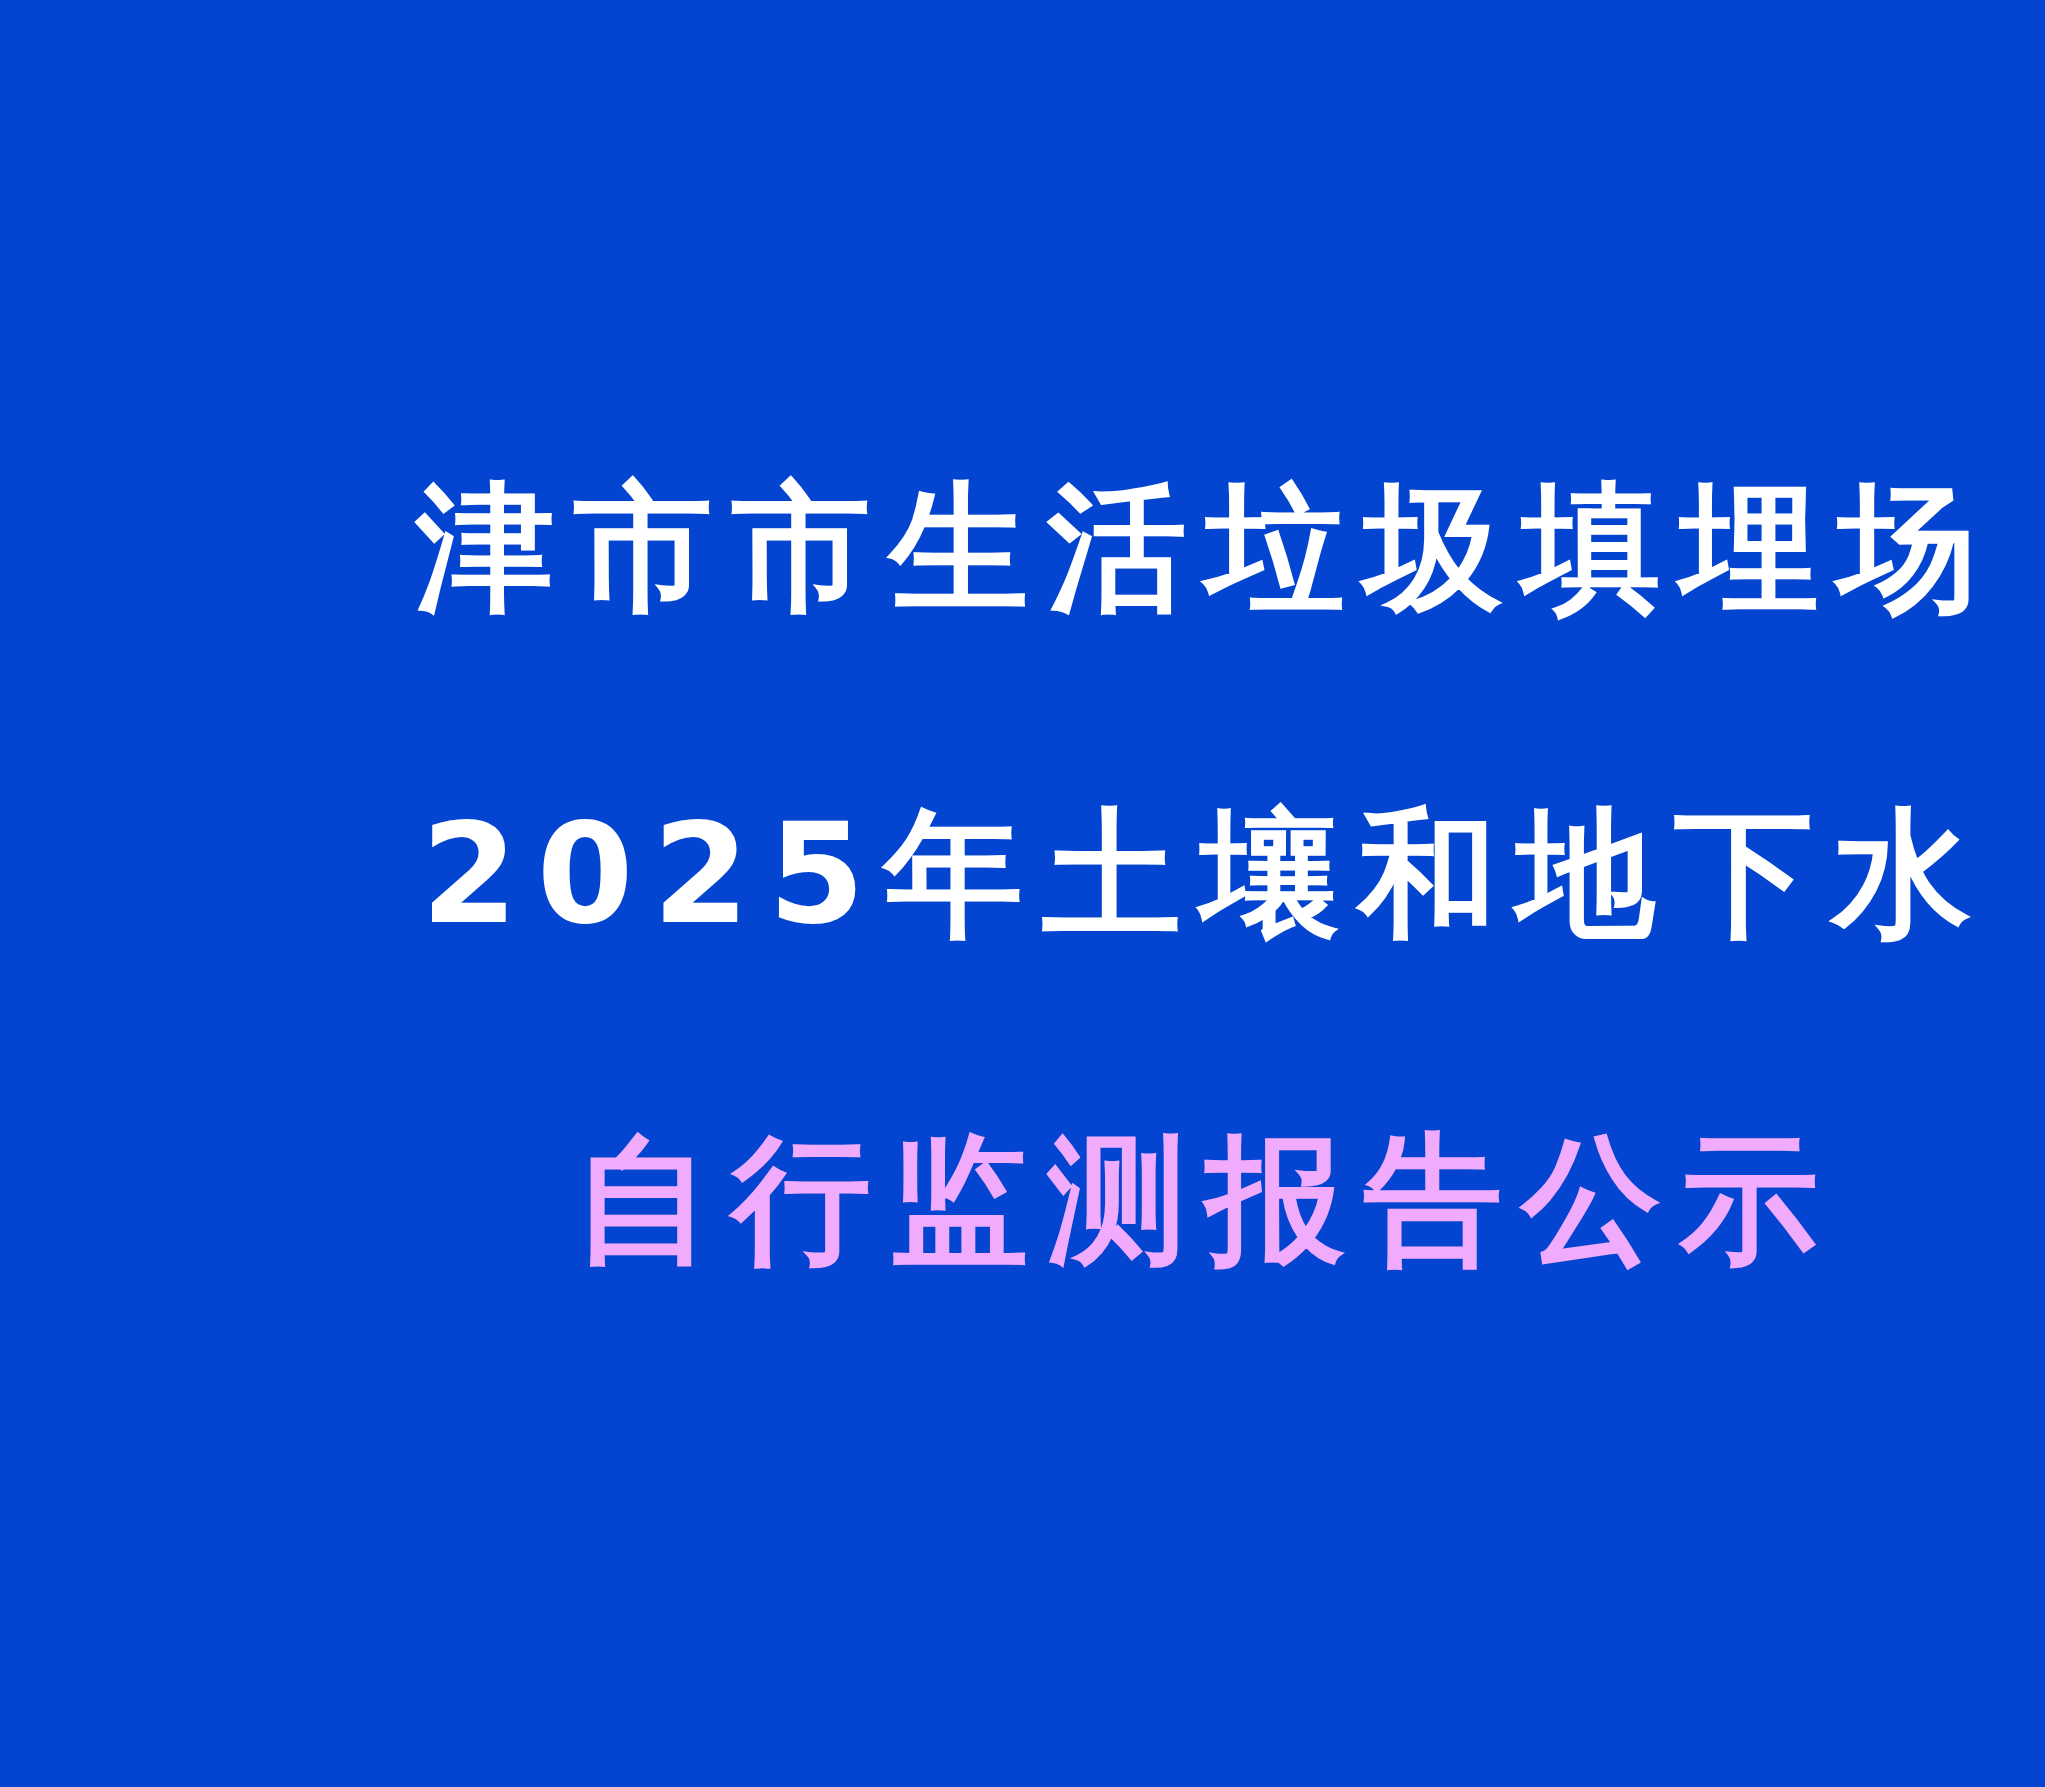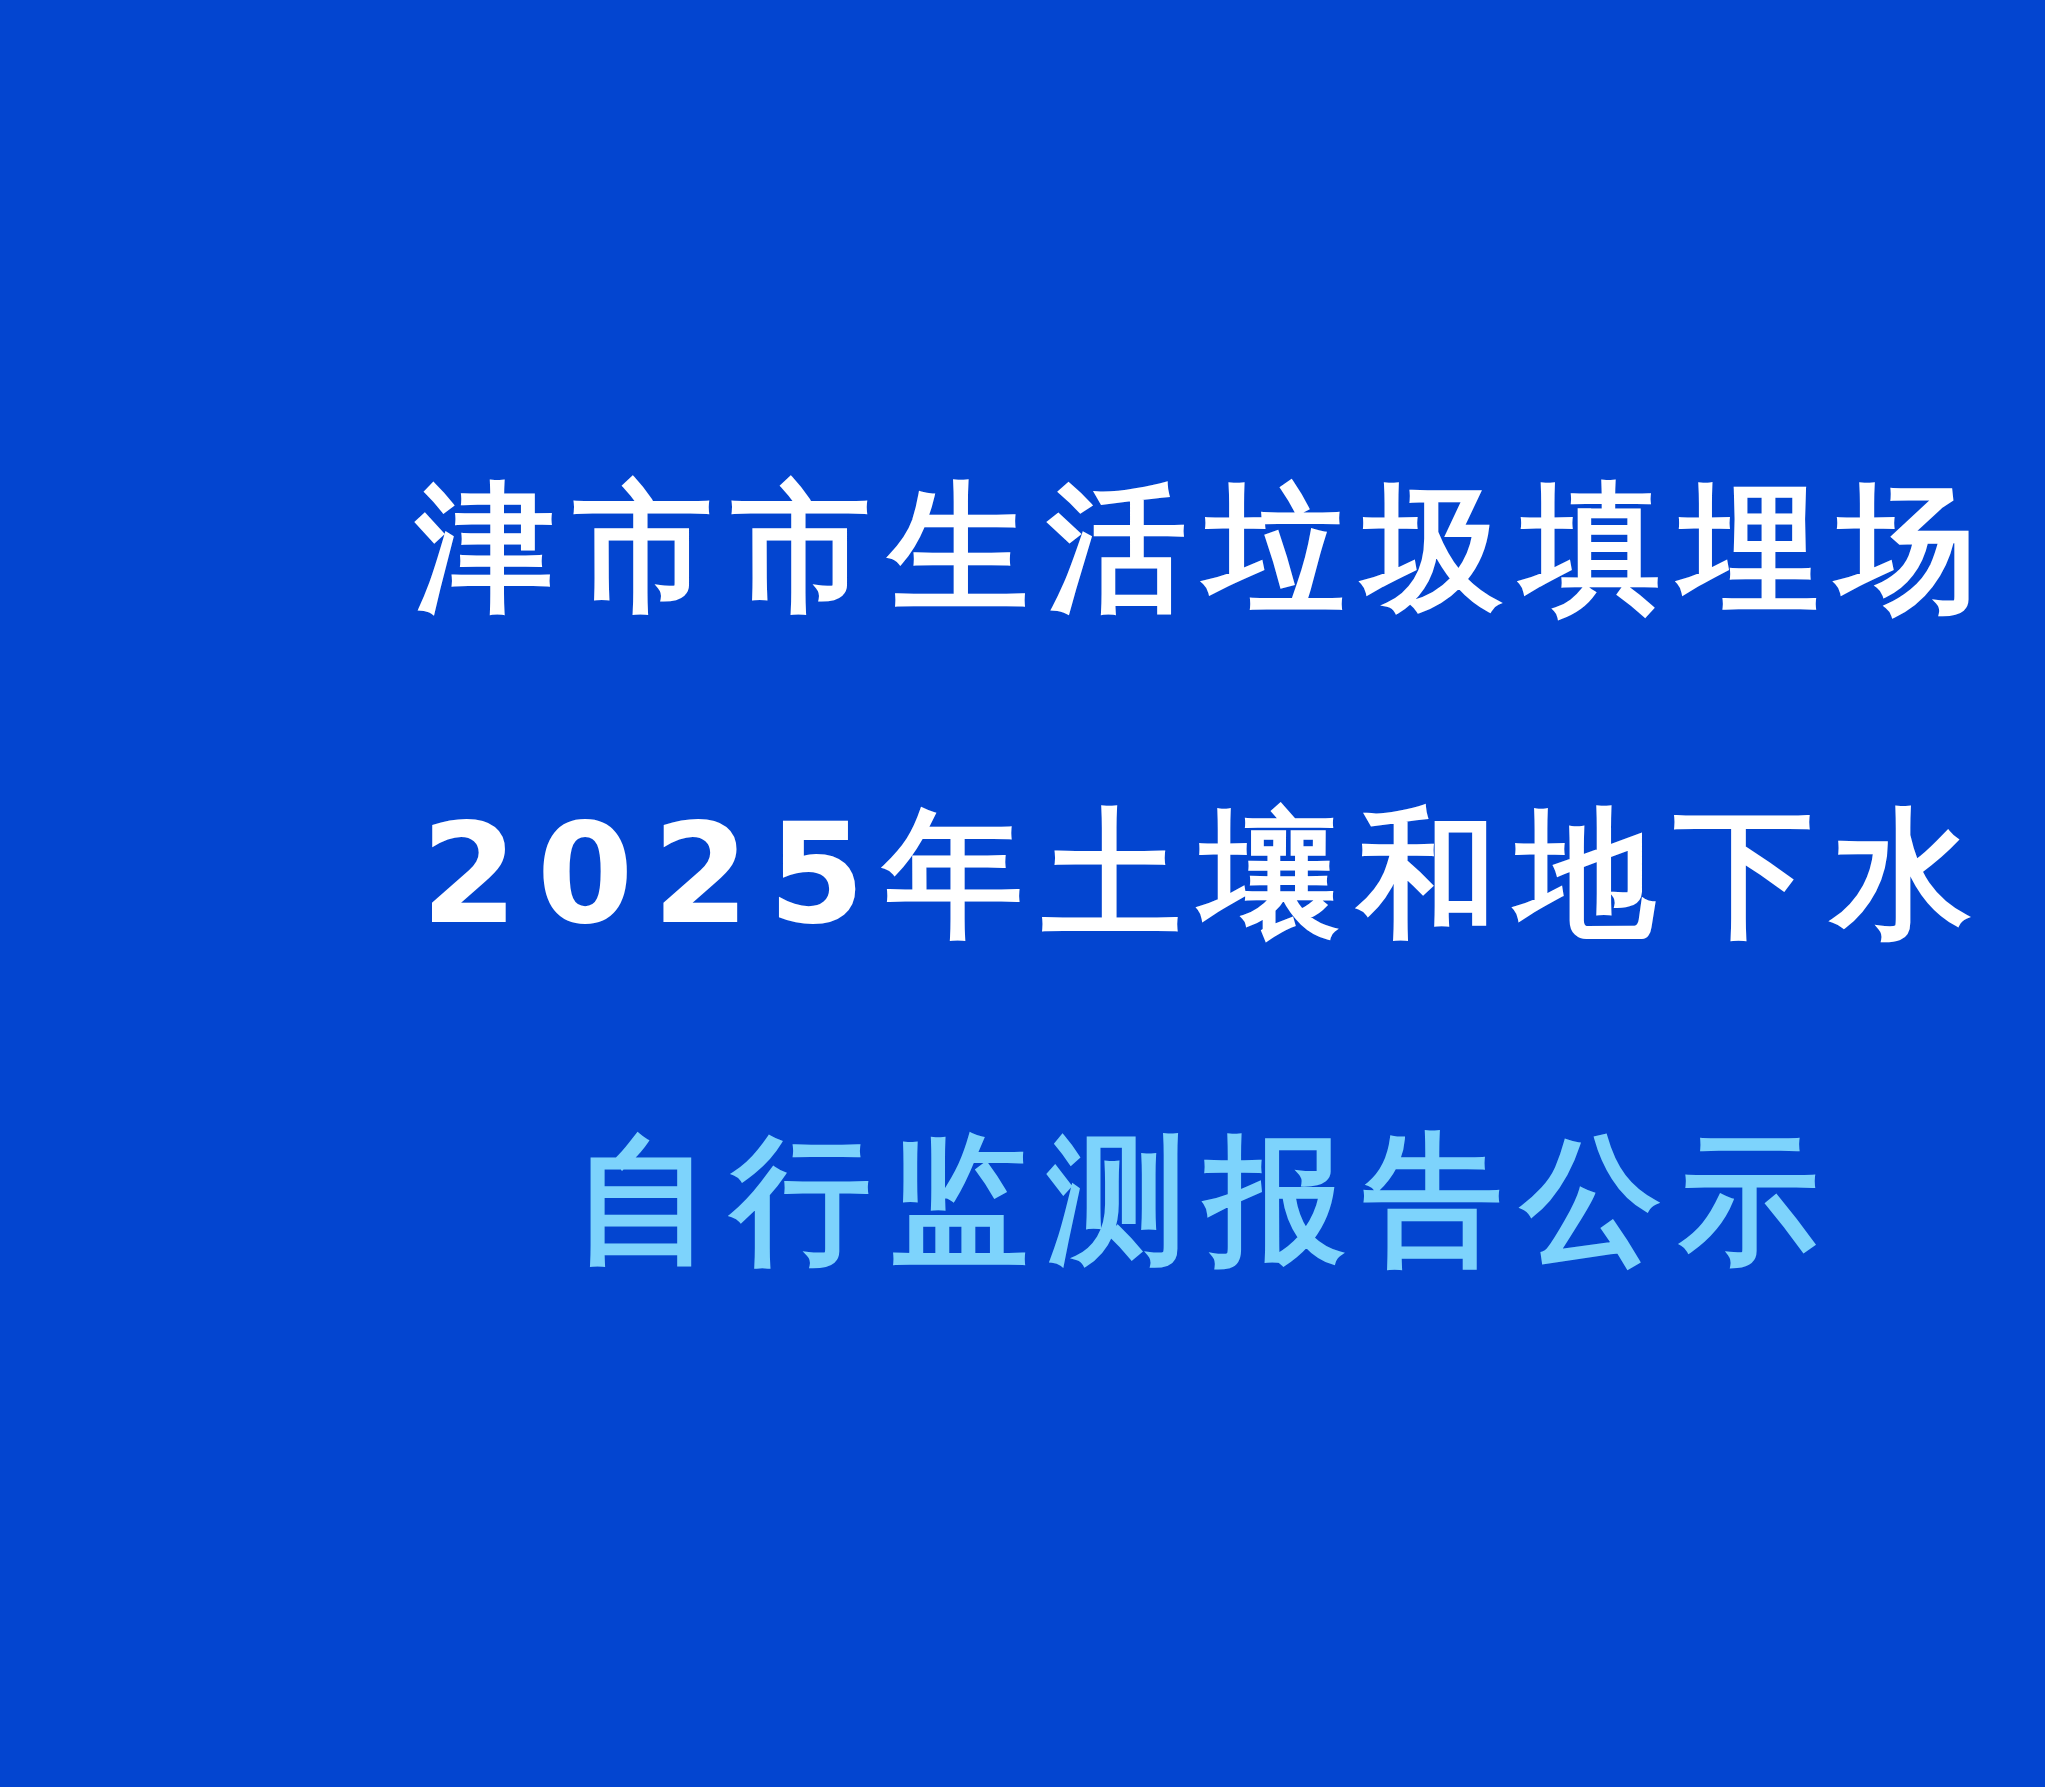--- a/index.html
+++ b/index.html
@@ -67,17 +67,17 @@
   <div id="title-block">
 
     <div class="title-line" style="color: rgb(255, 255, 255);">津市市生活垃圾填埋场</div>
 
     <div class="gap-1"></div>
 
     <div class="title-line" style="color: rgb(255, 255, 255); text-align: center;">2025年土壤和地下水</div>
 
     <div class="gap-2"></div>
 
-    <div class="title-line" style="color: #7dd3fc;">自行监测报告公示</div>
+    <div class="title-line" style="color: #f0abfc;">自行监测报告公示</div>
 
   </div>
 </div>
 
 
 </body></html>

